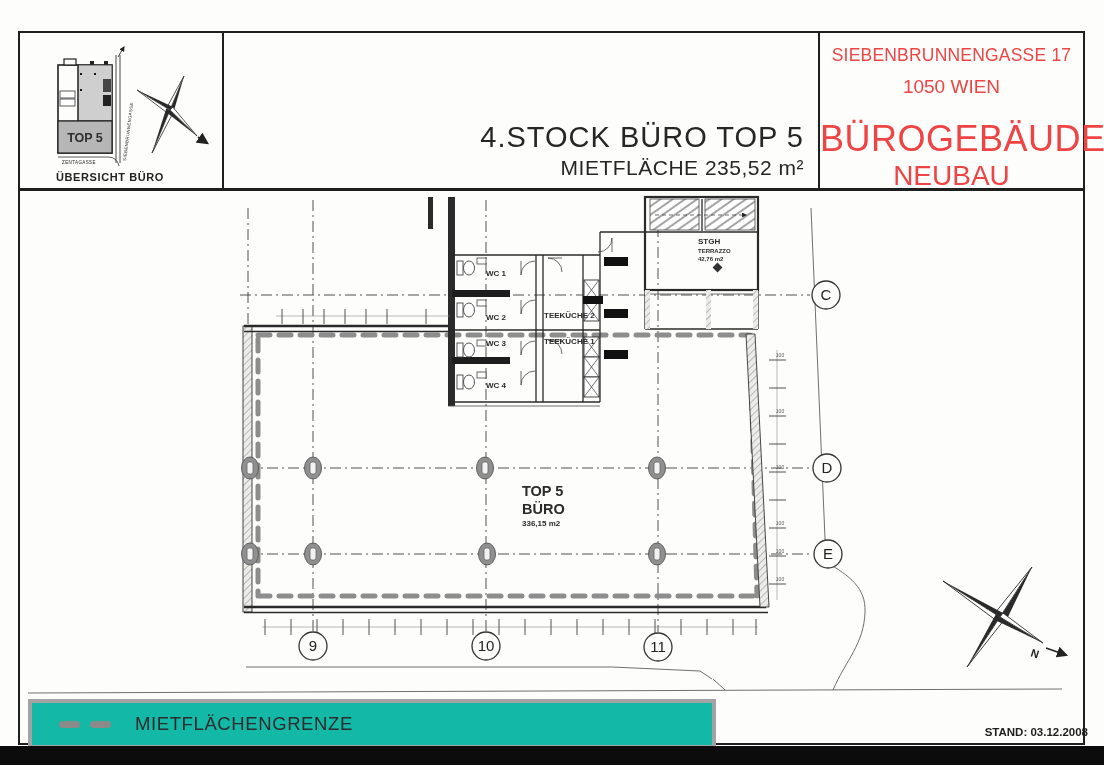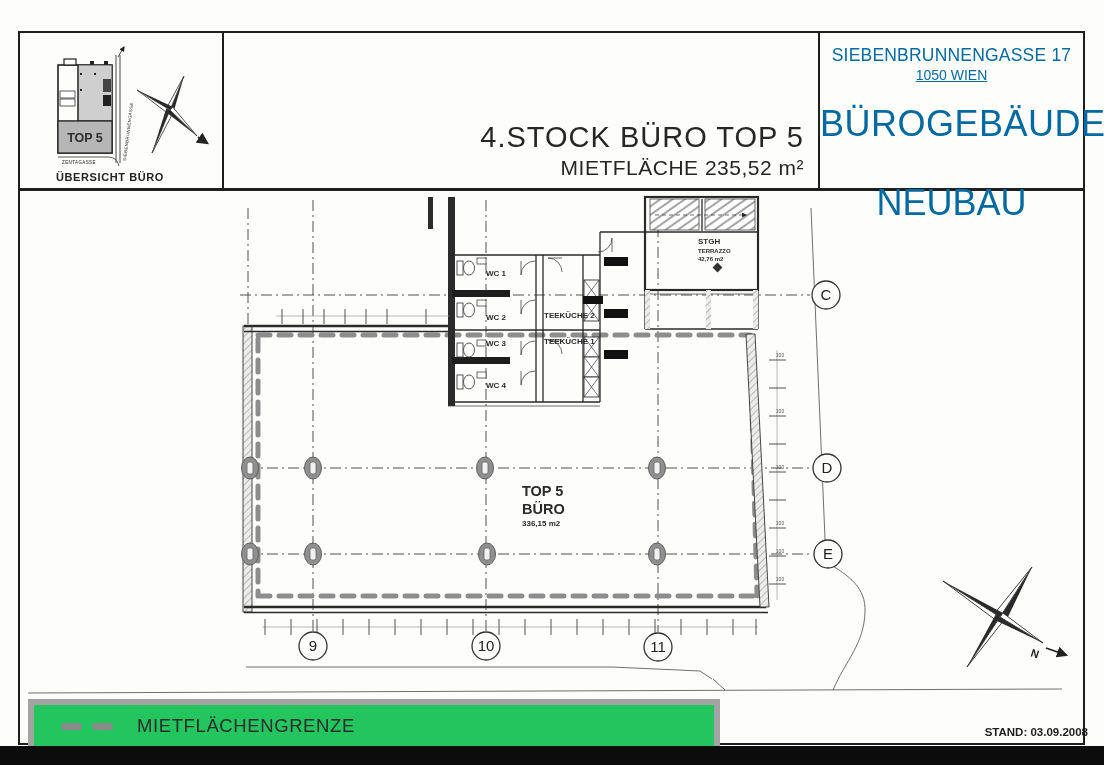--- a/index.html
+++ b/index.html
@@ -4,30 +4,30 @@
 <style>
   html,body{margin:0;padding:0;background:#e9e9e6;}
   .page{position:relative;width:1104px;height:765px;background:#fdfdfc;
         font-family:"Liberation Sans",sans-serif;overflow:hidden;}
   .frame{position:absolute;left:18px;top:31px;width:1063px;height:710px;
          border:2.5px solid #1f1f1f;}
   .header{position:absolute;left:20px;top:33px;width:1063px;height:155px;
           display:flex;border-bottom:3px solid #1f1f1f;background:transparent;}
   .cell-left{width:202px;border-right:2px solid #1f1f1f;position:relative;}
   .cell-mid{flex:1;position:relative;}
-  .cell-right{width:263px;border-left:2.5px solid #1f1f1f;text-align:center;color:#0369a1;}
+  .cell-right{width:263px;border-left:2.5px solid #1f1f1f;text-align:center;color:#ef4444;}
   .title-block{position:absolute;right:14px;bottom:8px;text-align:right;color:#262626;}
   .t1{font-size:29px;letter-spacing:1px;white-space:nowrap;}
   .t2{font-size:21px;margin-top:2px;letter-spacing:.5px;}
   .addr1{font-size:17.5px;margin-top:12px;letter-spacing:.2px;}
-  .addr2{font-size:14px;margin-top:1px;text-decoration:underline;}
+  .addr2{font-size:19px;margin-top:10px;}
   .bldg1{font-size:36px;margin-top:20px;letter-spacing:.5px;}
-  .bldg2{font-size:36px;margin-top:37px;}
+  .bldg2{font-size:28px;}
   .legend{position:absolute;left:28px;top:699px;width:680px;height:42px;
-          border:6px solid #a3a3a3;display:flex;align-items:center;background:#22c55e;}
+          border:4px solid #a3a3a3;display:flex;align-items:center;background:#14b8a6;}
   .dash{width:21px;height:7px;background:#8a8a8a;border-radius:3.5px;margin-left:10px;}
   .dash.first{margin-left:27px;}
   .legend-label{font-size:18.5px;color:#2c2c2c;margin-left:24px;letter-spacing:.6px;}
   .stand{position:absolute;right:16px;top:726px;font-size:11.5px;font-weight:bold;color:#1d1d1d;}
   .bar{position:absolute;left:0;bottom:0;width:100%;height:19px;background:#0c0c0c;}
   svg{display:block;}
   .plansvg{position:absolute;left:0;top:0;}
   
   .grid{stroke:#3d3d3d;stroke-width:.9;stroke-dasharray:11 4 2 4;fill:none;}
   .chain{stroke:#8f8f8f;stroke-width:.6;fill:none;}
@@ -301,15 +301,15 @@
       <div class="bldg2">NEUBAU</div>
     </div>
   </div>
 
   <div class="legend">
     <span class="dash first"></span>
     <span class="dash"></span>
     <span class="legend-label">MIETFLÄCHENGRENZE</span>
   </div>
 
-  <div class="stand">STAND: 03.09.2008</div>
+  <div class="stand">STAND: 03.12.2008</div>
   <div class="bar"></div>
 </div>
 
 </body></html>

